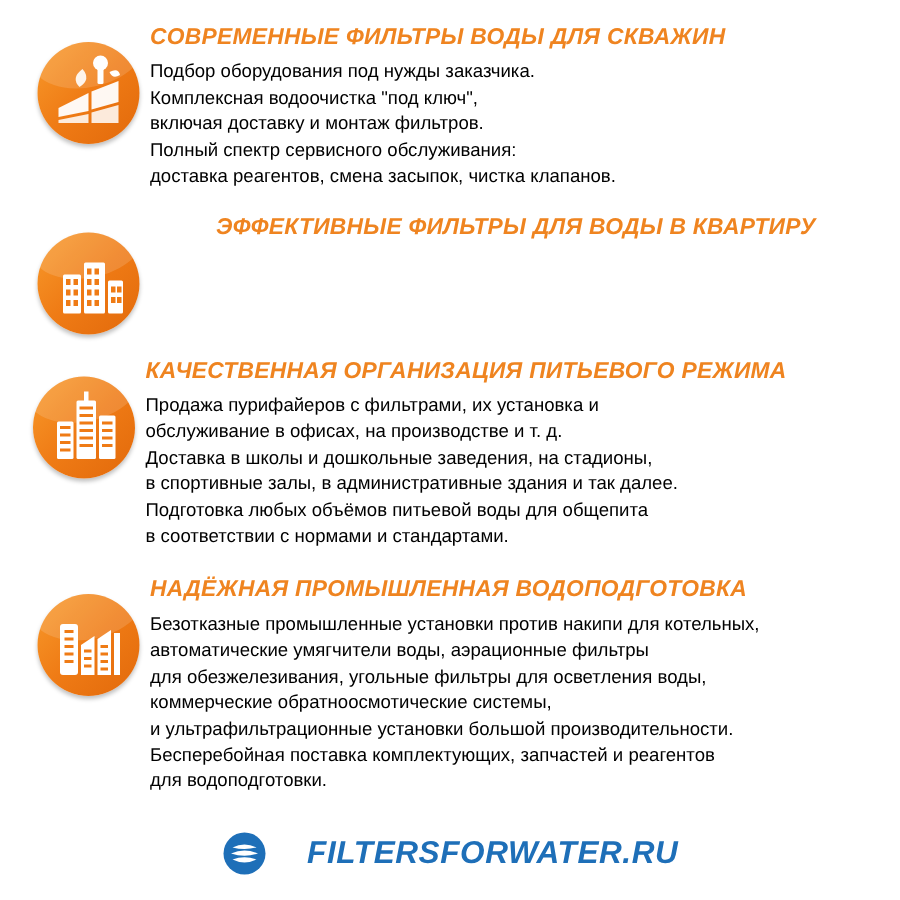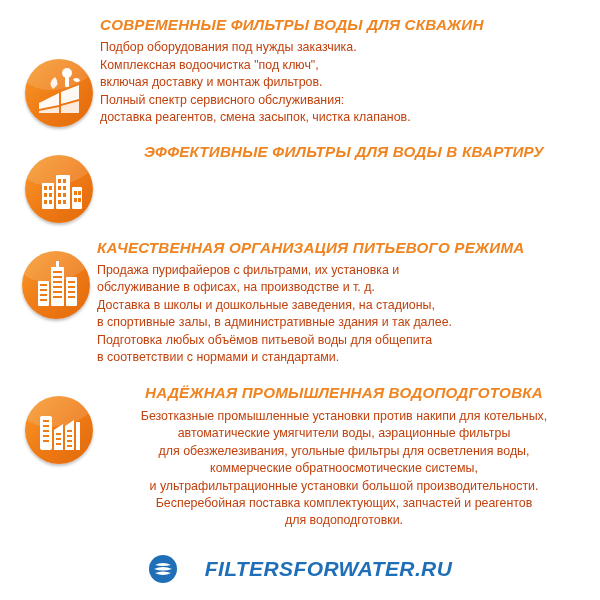--- a/index.html
+++ b/index.html
@@ -64,21 +64,21 @@
     font-weight: bold;
     font-style: italic;
     color: #ef8420;
     letter-spacing: 0.2px;
     line-height: 1.15;
   }
   p {
     margin: 0;
     font-size: 12.4px;
     line-height: 17.4px;
-    color: #c2410c;
+    color: #000000;
   }
   .footer {
     position: absolute;
     left: 0;
     bottom: 16px;
     width: 600px;
     display: flex;
     align-items: center;
     justify-content: center;
     gap: 27px;
@@ -88,24 +88,24 @@
     height: 30px;
     flex: 0 0 30px;
   }
   .logo-text {
     font-size: 21px;
     font-weight: bold;
     font-style: italic;
     color: #1e6fb8;
     letter-spacing: 0.4px;
   }
-  .b1 { margin-top: 0px; align-items: flex-end; }
+  .b1 { margin-top: 0px; }
   .b2 { margin-top: 10px; gap: 44px; }
   .b3 { margin-top: 10px; padding-left: 15px; }
-  .b4 { margin-top: 12px; text-align: center; }
+  .b4 { margin-top: 12px; }
 </style>
 </head>
 <body>
 
 <div class="page">
 
   <div class="block b1">
     <div class="icon-col">
       <div class="icon-circle">
         <div class="gloss"></div>

